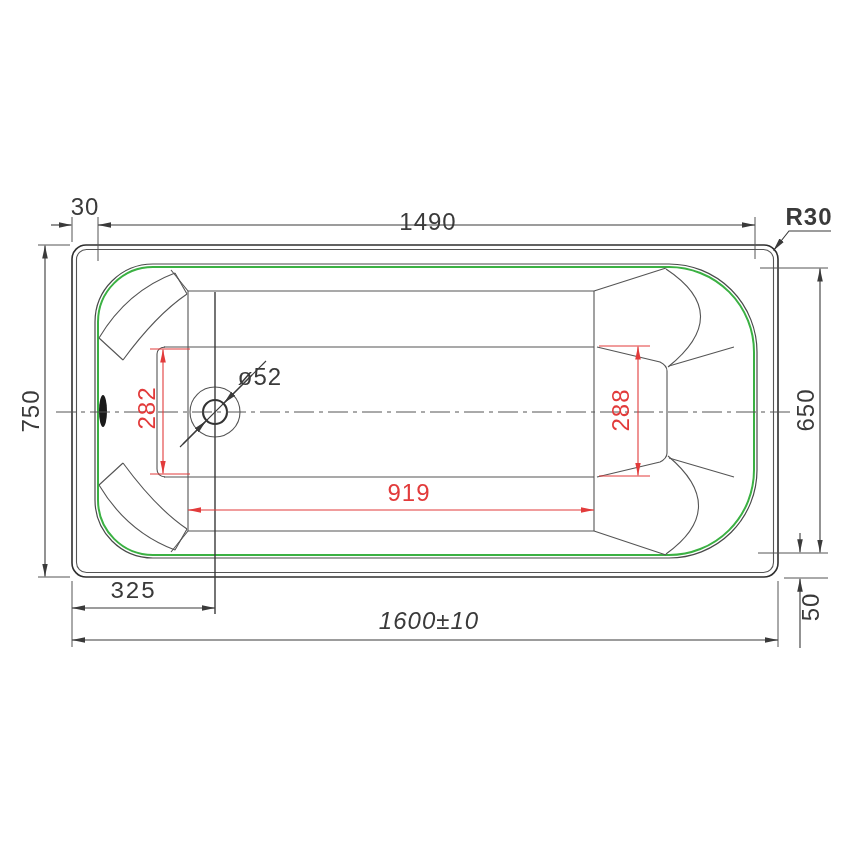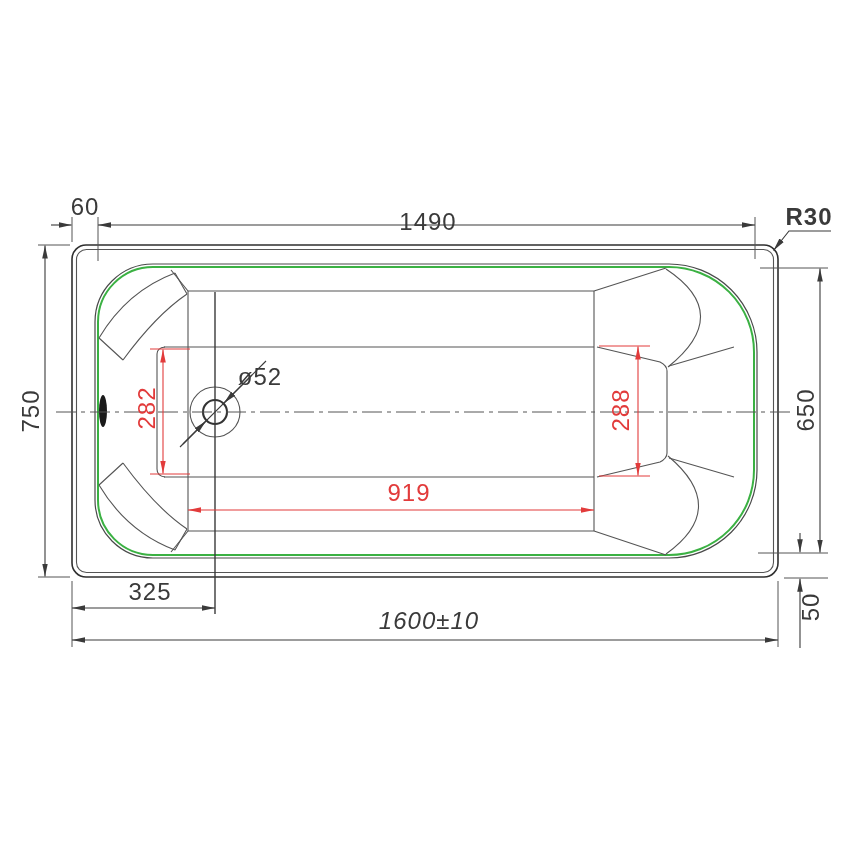--- a/index.html
+++ b/index.html
@@ -102,26 +102,26 @@
       <line x1="180" y1="447" x2="206" y2="421" marker-end="url(#ab)"></line>
     </g>
 
     <g stroke="#e23b3b" stroke-width="1.1">
       <line x1="163" y1="349.5" x2="163" y2="473.5" marker-start="url(#ar)" marker-end="url(#ar)"></line>
       <line x1="638" y1="346.5" x2="638" y2="475.5" marker-start="url(#ar)" marker-end="url(#ar)"></line>
       <line x1="188" y1="510" x2="594" y2="510" marker-start="url(#ar)" marker-end="url(#ar)"></line>
     </g>
   </svg>
 
-  <div class="dim" style="left:85px;top:207px;">60</div>
+  <div class="dim" style="left:85px;top:207px;">30</div>
   <div class="dim" style="left:428px;top:222px;">1490</div>
   <div class="dim" style="left:809px;top:217px;font-weight:bold;">R30</div>
   <div class="dim rot" style="left:31px;top:411px;">750</div>
   <div class="dim rot" style="left:806px;top:410px;">650</div>
   <div class="dim rot" style="left:811px;top:607px;">50</div>
   <div class="dim rot red" style="left:147px;top:408px;">282</div>
   <div class="dim rot red" style="left:621px;top:410px;">288</div>
   <div class="dim" style="left:260px;top:377px;">ø52</div>
   <div class="dim red" style="left:409px;top:493px;">919</div>
-  <div class="dim" style="left:150px;top:592px;">325</div>
+  <div class="dim" style="left:133px;top:592px;font-family:Liberation Mono, monospace;">325</div>
   <div class="dim" style="left:429px;top:621px;font-style:italic;">1600±10</div>
 
 </div>
 
 </body></html>

